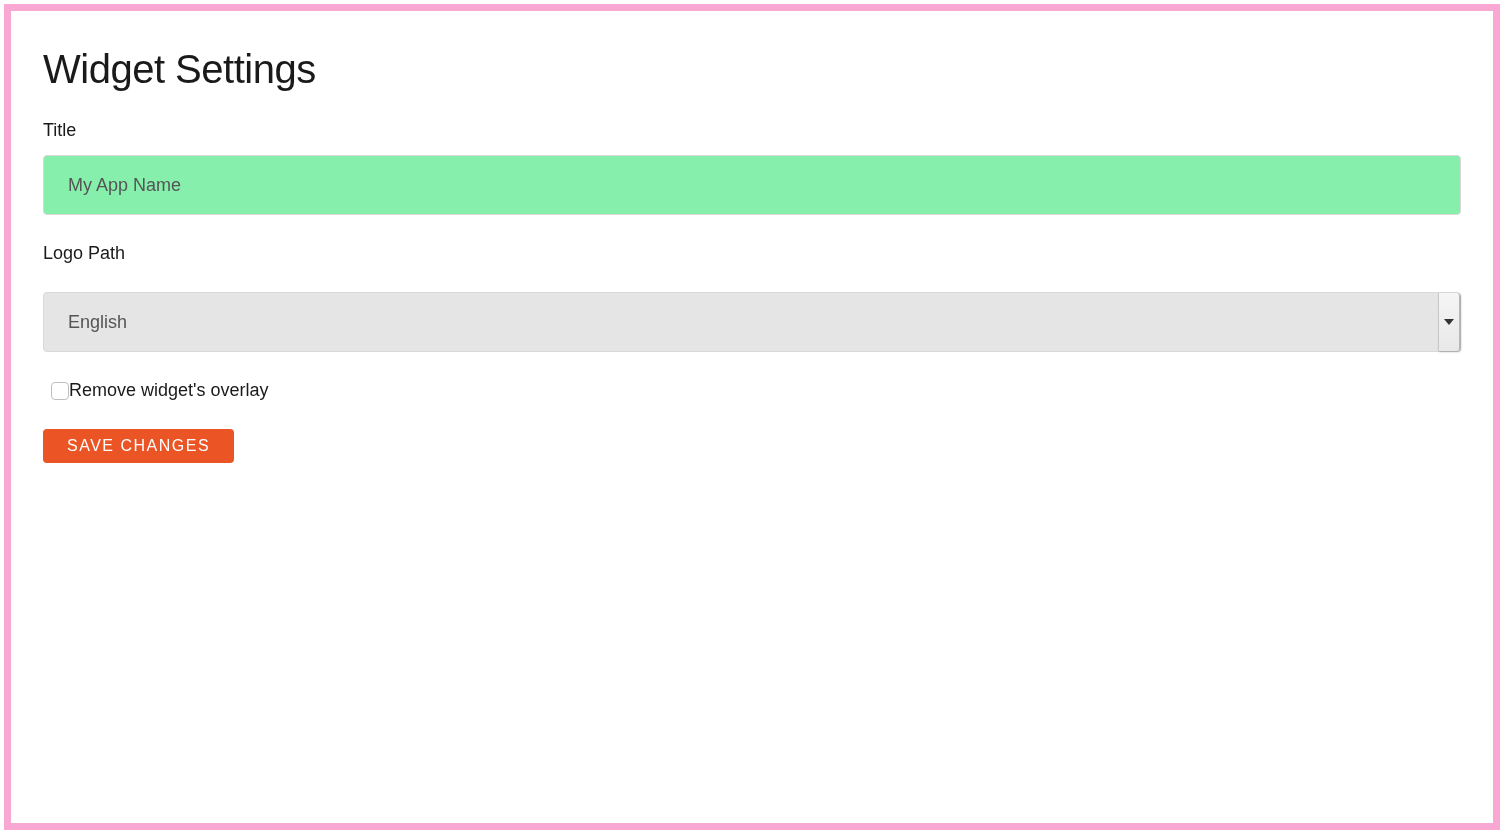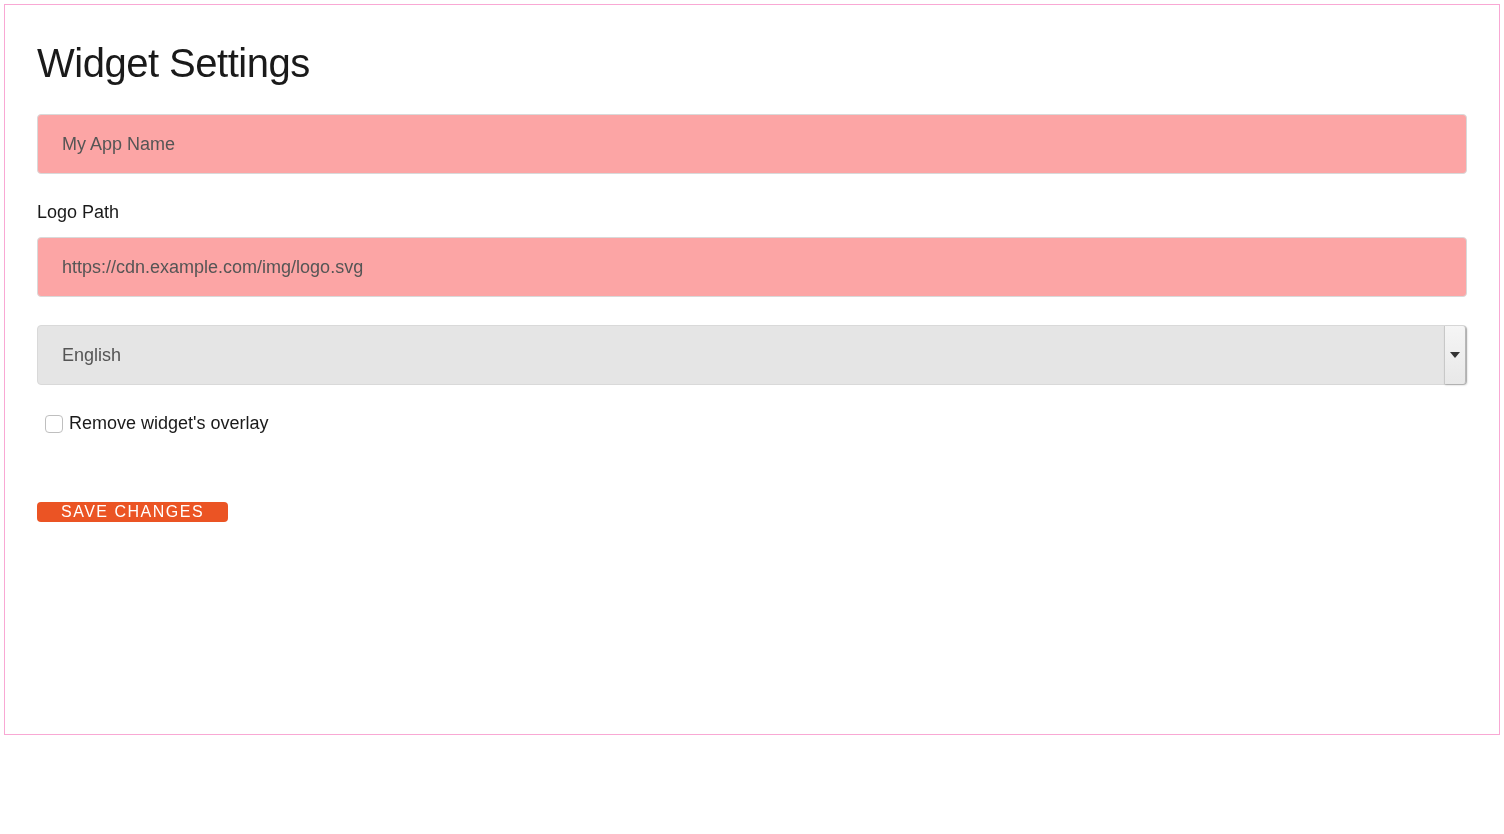--- a/index.html
+++ b/index.html
@@ -6,24 +6,24 @@
       box-sizing: border-box;
       margin: 0;
       padding: 0;
     }
     body {
       font-family: -apple-system, BlinkMacSystemFont, "Segoe UI", Helvetica, Arial, sans-serif;
       background: #fff;
       padding: 4px;
     }
     .panel {
-      border: 1px solid #f9a8d4;
+      border: 7px solid #f9a8d4;
       padding: 36px 32px 32px 32px;
       width: 100%;
-      height: 731px;
+      height: 826px;
     }
     .page-title {
       font-size: 40px;
       font-weight: 500;
       color: #1a1a1a;
       margin-bottom: 28px;
       letter-spacing: -0.5px;
     }
     .form-group {
       margin-bottom: 28px;
@@ -36,21 +36,21 @@
       margin-bottom: 14px;
     }
     .text-input {
       width: 100%;
       height: 60px;
       padding: 0 24px;
       font-size: 18px;
       color: #555;
       border: 1px solid #d9d9d9;
       border-radius: 4px;
-      background: #fca5a5;
+      background: #86efac;
       outline: none;
       font-family: inherit;
     }
     .text-input::placeholder {
       color: #555;
     }
     .select-wrapper {
       position: relative;
       width: 100%;
     }
@@ -90,21 +90,21 @@
       display: block;
       width: 0;
       height: 0;
       border-left: 5px solid transparent;
       border-right: 5px solid transparent;
       border-top: 6px solid #333;
     }
     .checkbox-row {
       display: flex;
       align-items: center;
-      gap: 6px;
+      gap: 0;
       margin-bottom: 28px;
       padding-left: 8px;
     }
     .checkbox-input {
       width: 18px;
       height: 18px;
       border: 1.5px solid #bfbfbf;
       border-radius: 4px;
       appearance: none;
       -webkit-appearance: none;
@@ -123,42 +123,41 @@
     .checkbox-label {
       font-size: 18px;
       color: #1a1a1a;
       cursor: pointer;
     }
     .save-button {
       background: #eb5424;
       color: #fff;
       border: none;
       border-radius: 4px;
-      padding: 1px 24px;
+      padding: 8px 24px;
       font-size: 16px;
       font-weight: 500;
       letter-spacing: 1.5px;
       cursor: pointer;
       font-family: inherit;
-      margin-top: 40px;
     }
   </style>
 </head>
 <body>
 
 <div class="panel">
   <h1 class="page-title">Widget Settings</h1>
 
   <div class="form-group">
+    <label class="field-label">Title</label>
     <input type="text" class="text-input" placeholder="My App Name" style="">
   </div>
 
   <div class="form-group">
     <label class="field-label">Logo Path</label>
-    <input type="text" class="text-input" placeholder="https://cdn.example.com/img/logo.svg" style="">
   </div>
 
   <div class="form-group">
   </div>
 
   <div class="form-group">
     <div class="select-wrapper">
       <select class="select-input">
         <option>English</option>
       </select>

